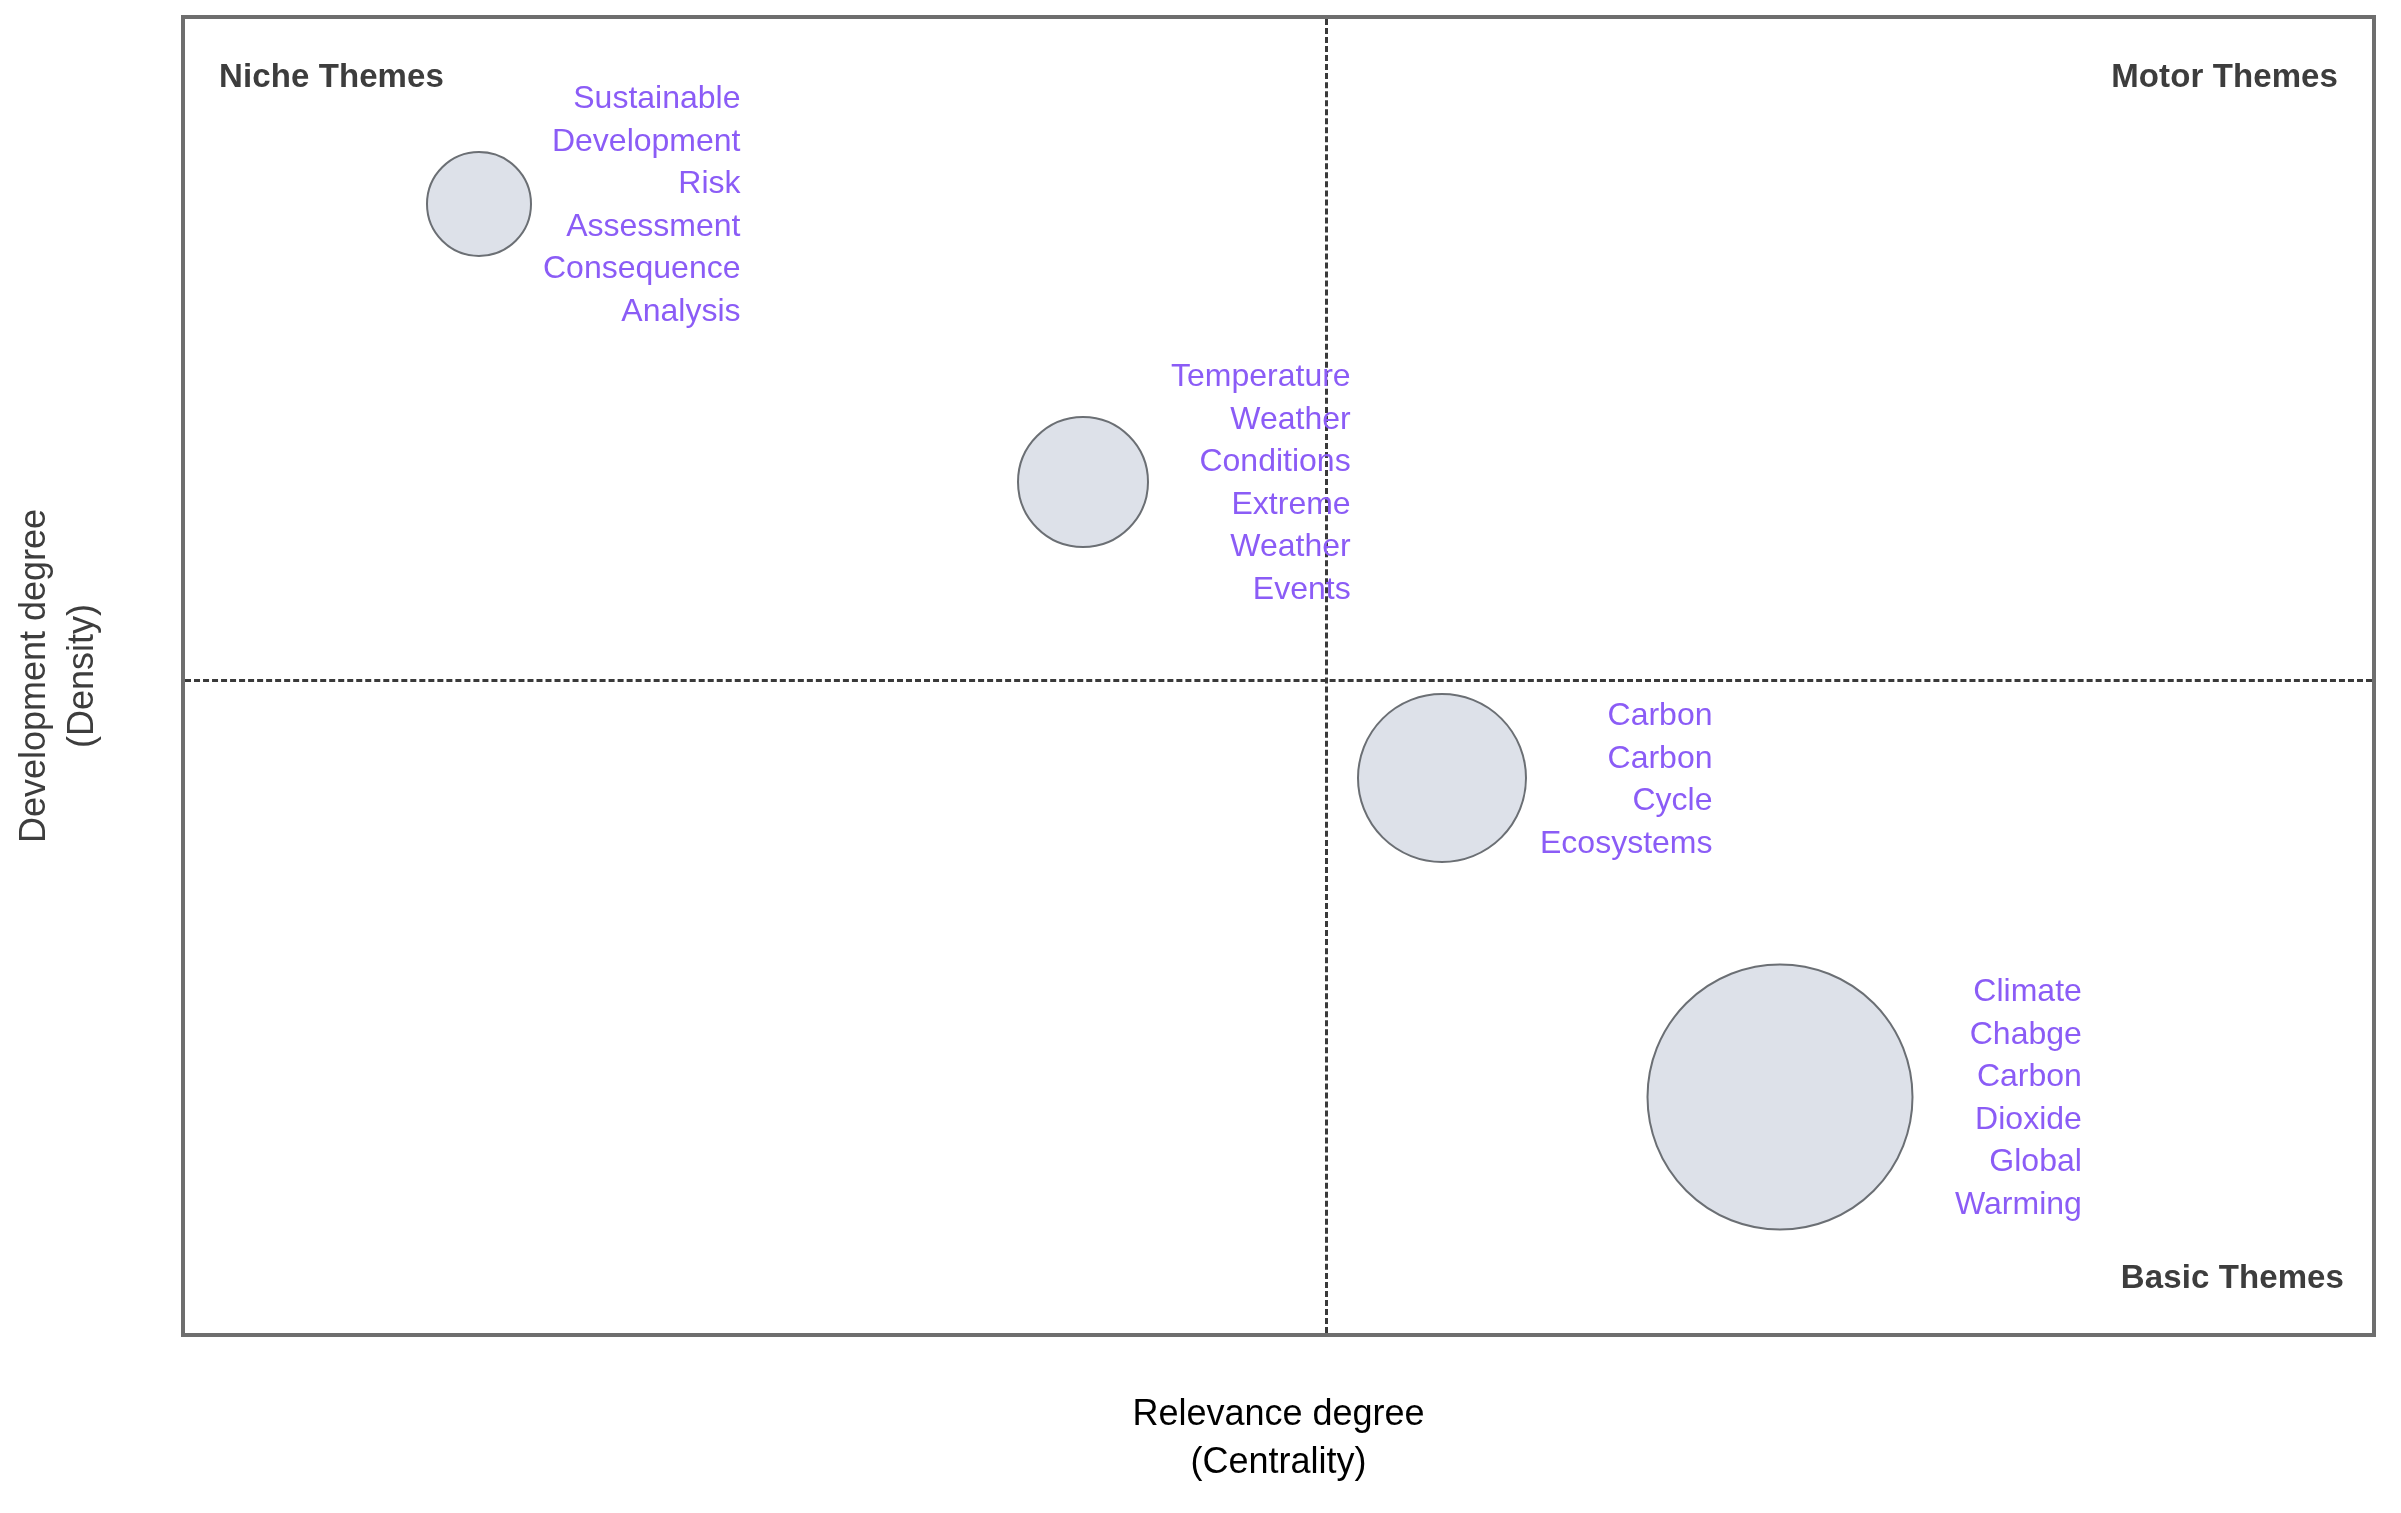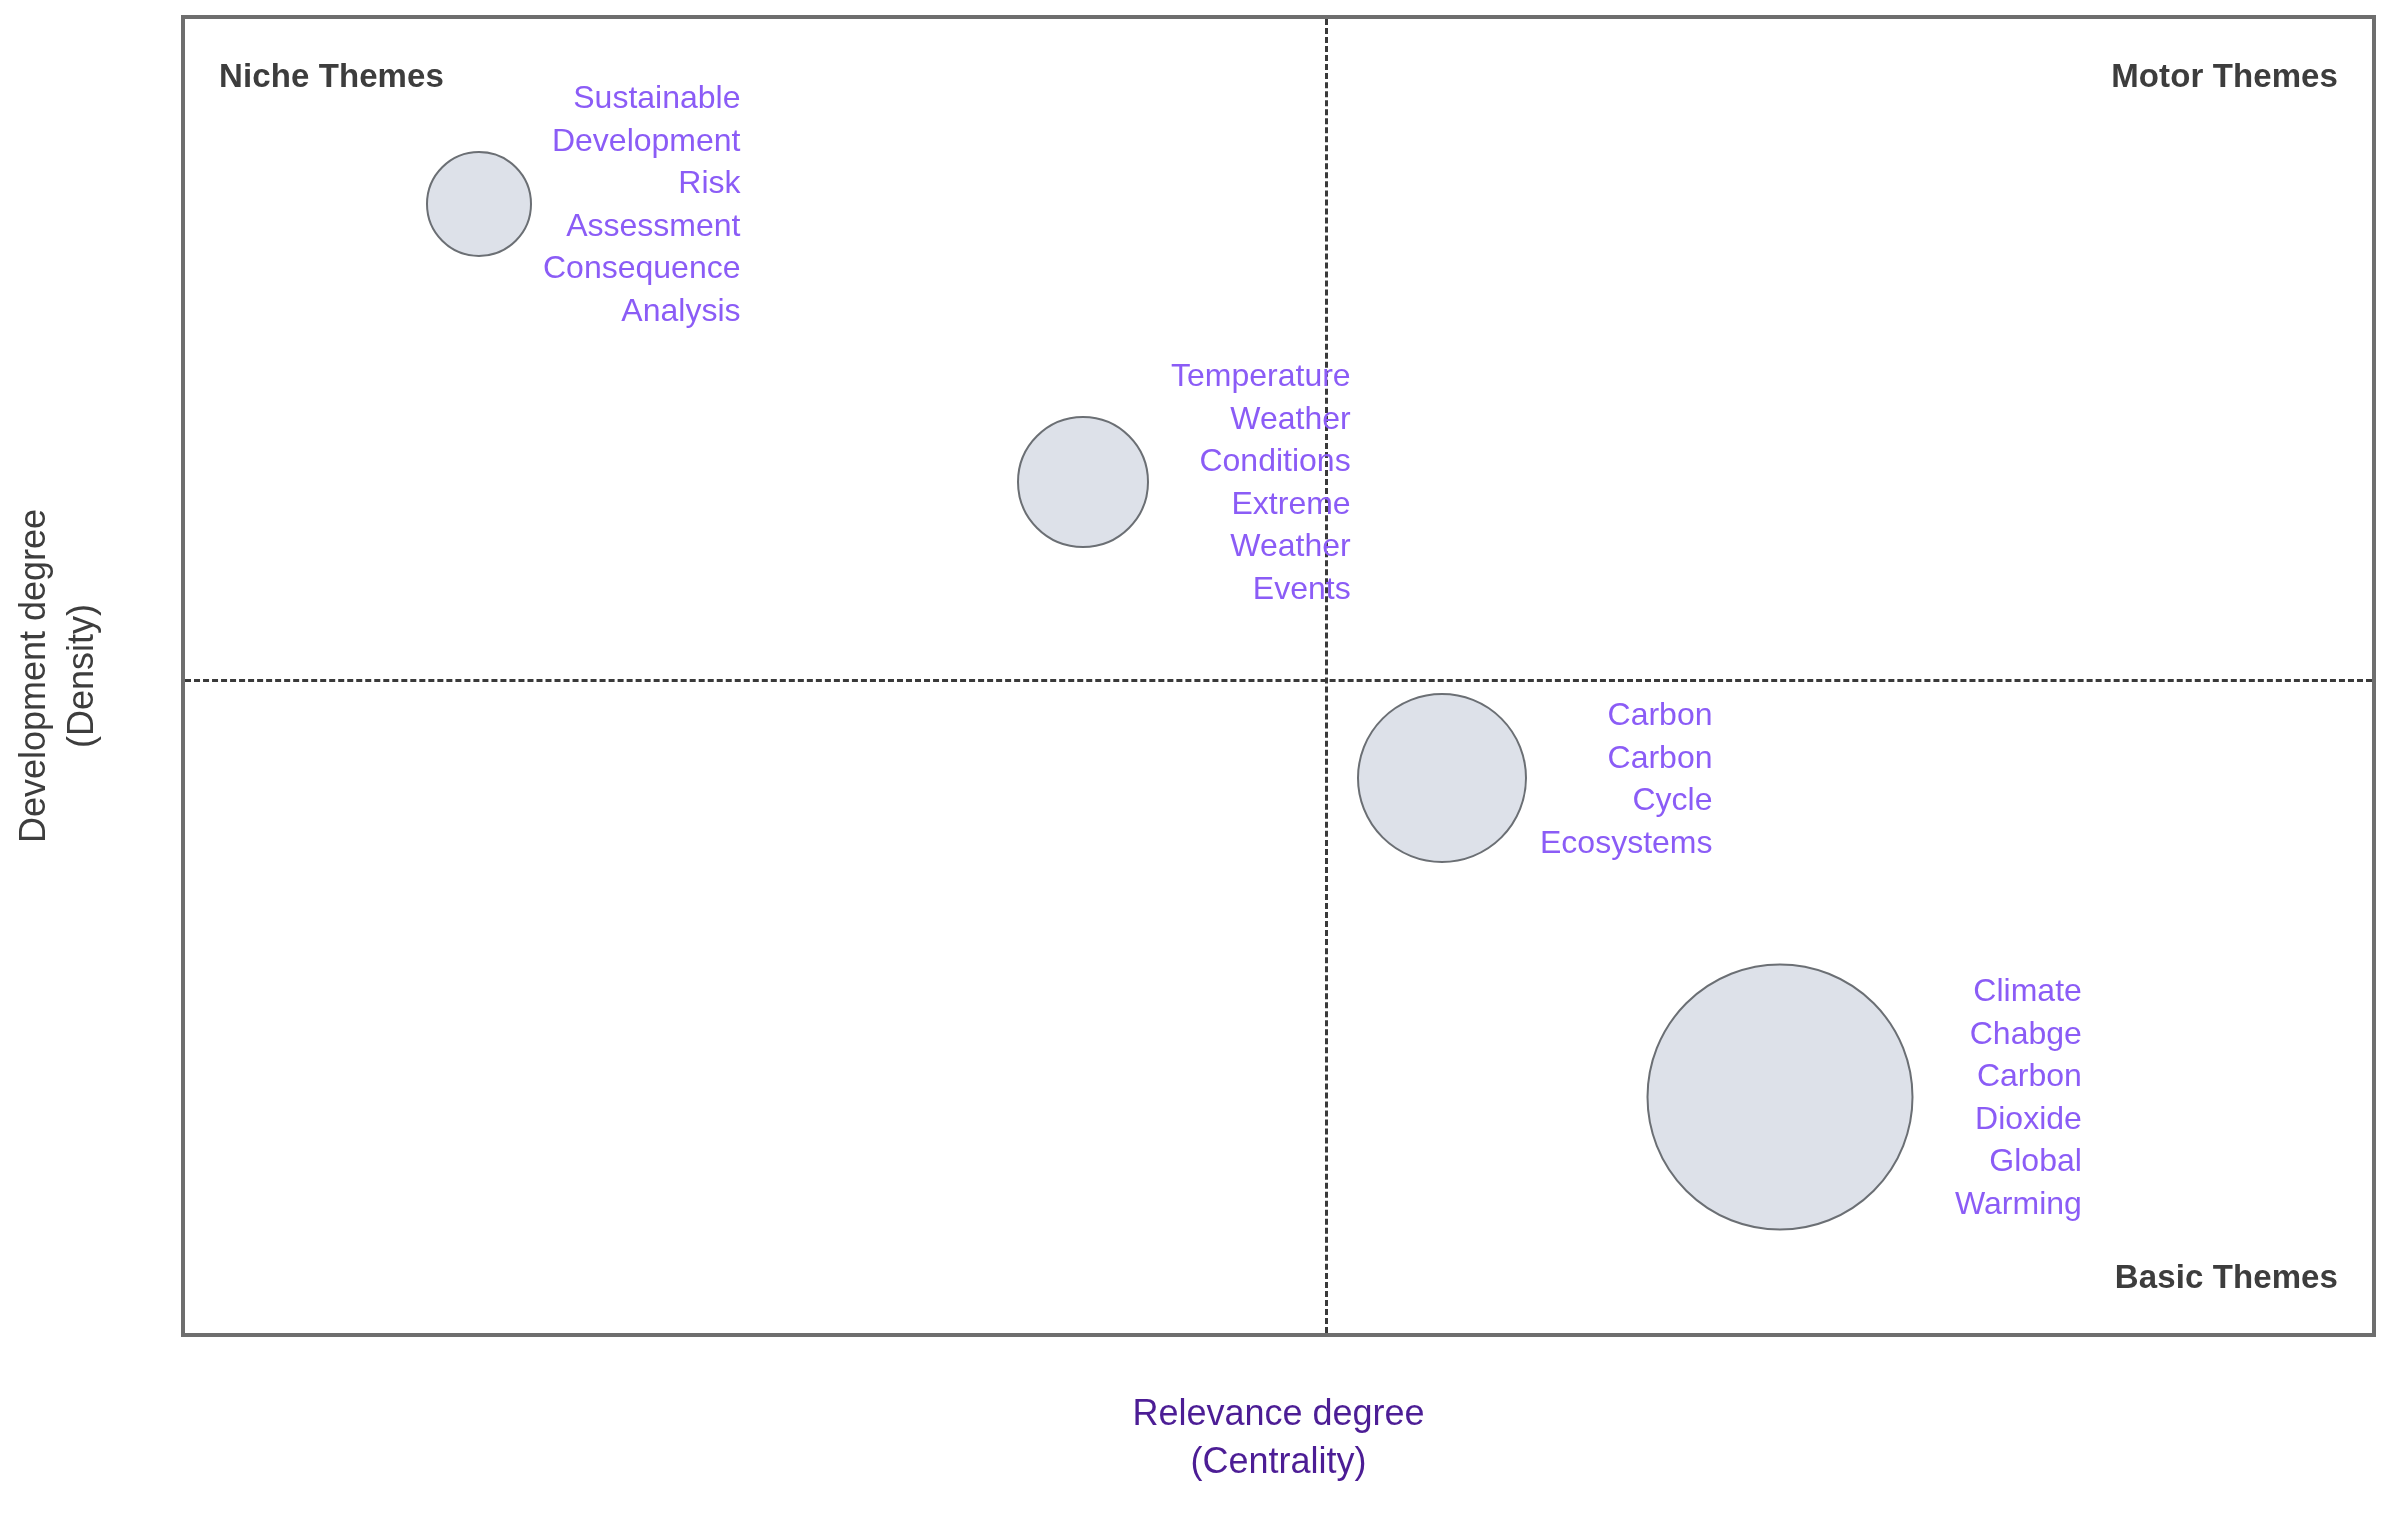--- a/index.html
+++ b/index.html
@@ -50,21 +50,21 @@
     font-size: 33px;
     font-weight: bold;
     color: #3d3d3d;
     line-height: 1.26;
     white-space: pre-line;
     letter-spacing: 0.1px;
   }
   #quad-niche       { left: 34px;  top: 36px;  text-align: center; }
   #quad-motor       { right: 34px; top: 36px;  text-align: left; }
   #quad-emerging    { left: 27px;  bottom: 34px; text-align: center; width: 388px; }
-  #quad-basic       { right: 34px; bottom: 36px; text-align: right; }
+  #quad-basic       { right: 28px; bottom: 36px; text-align: right; }
 
   
   .bubble-group {
     position: absolute;
   }
   .bubble {
     position: absolute;
     border-radius: 50%;
     background: #dde1e9;
     border: 2.7px solid #6b6f74;
@@ -83,21 +83,21 @@
 
   
   #x-axis-title {
     position: absolute;
     left: 181px;
     width: 2195px;
     top: 1389px;
     text-align: center;
     font-size: 36px;
     line-height: 1.32;
-    color: #4c1d95;
+    color: #000000;
     white-space: pre-line;
   }
   #y-axis-title {
     position: absolute;
     left: 0px;
     top: 0px;
     width: 1322px;
     height: 99px;
     line-height: 1.32;
     font-size: 36px;

